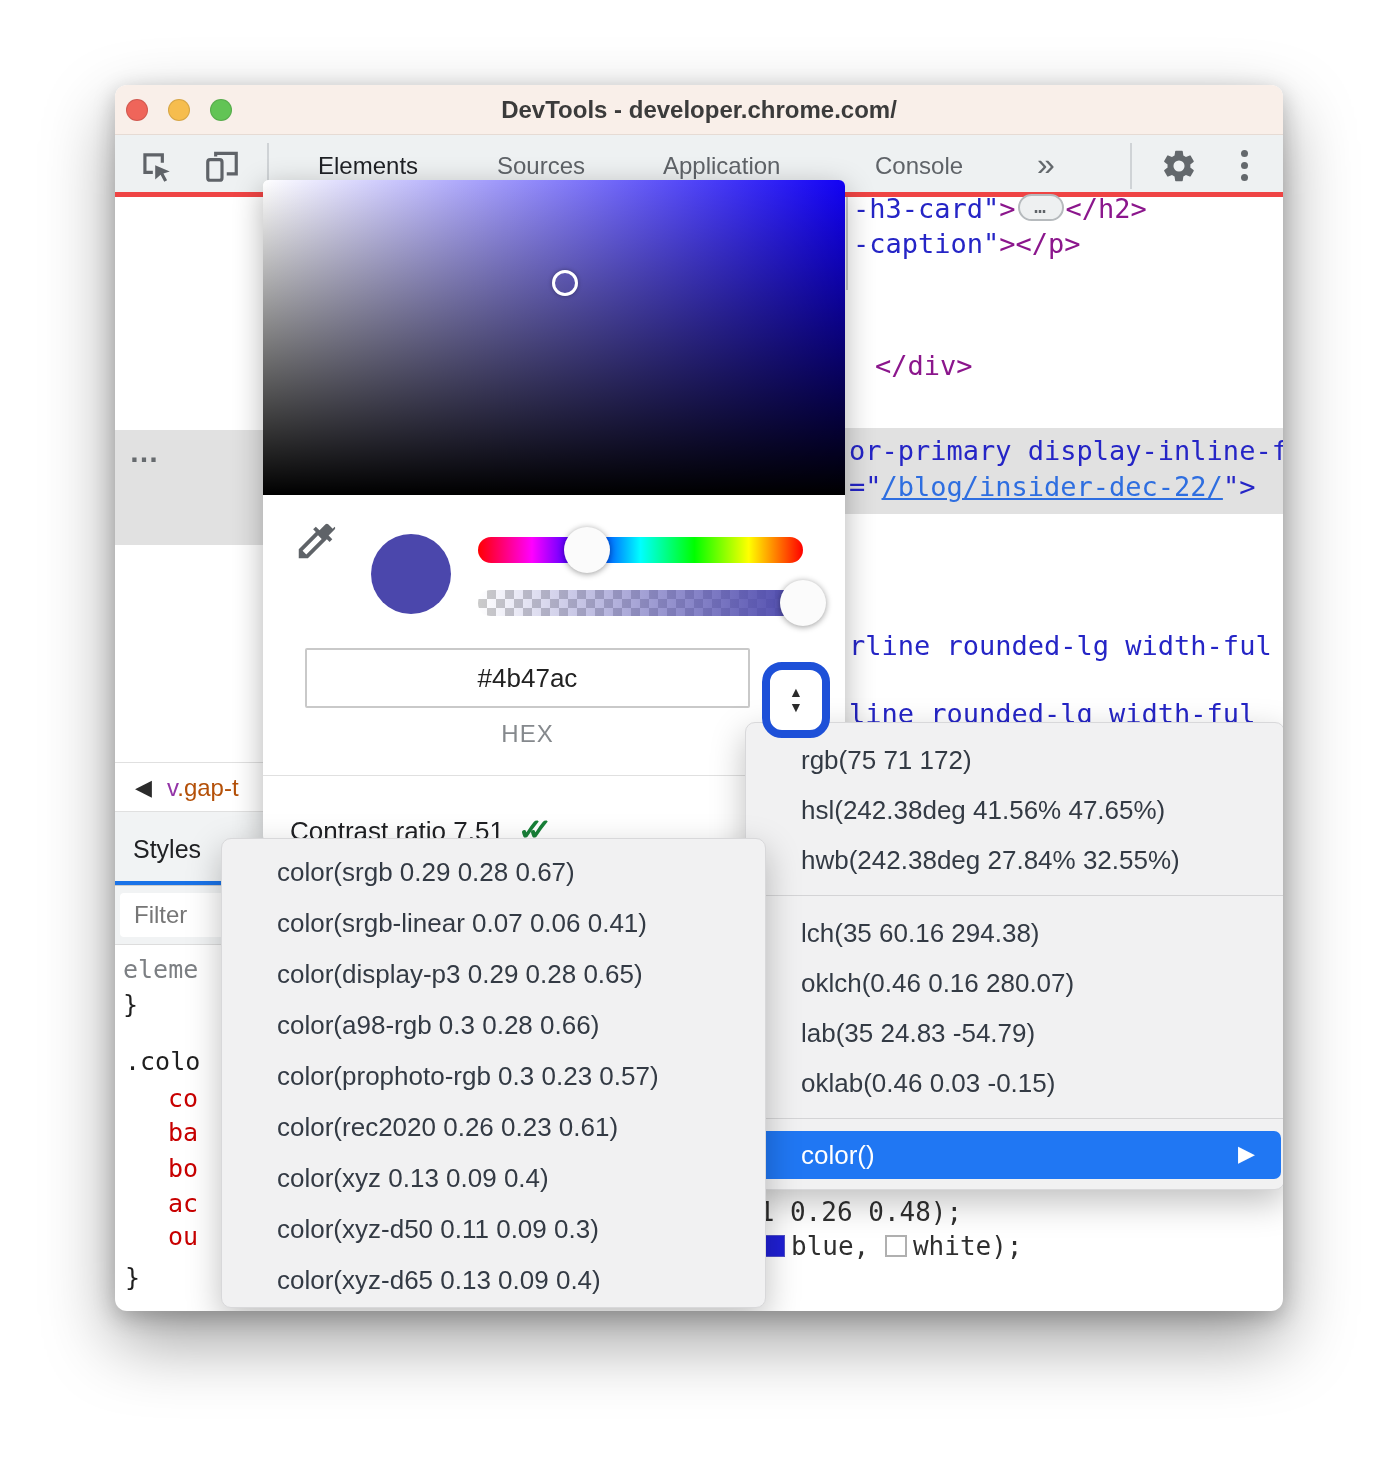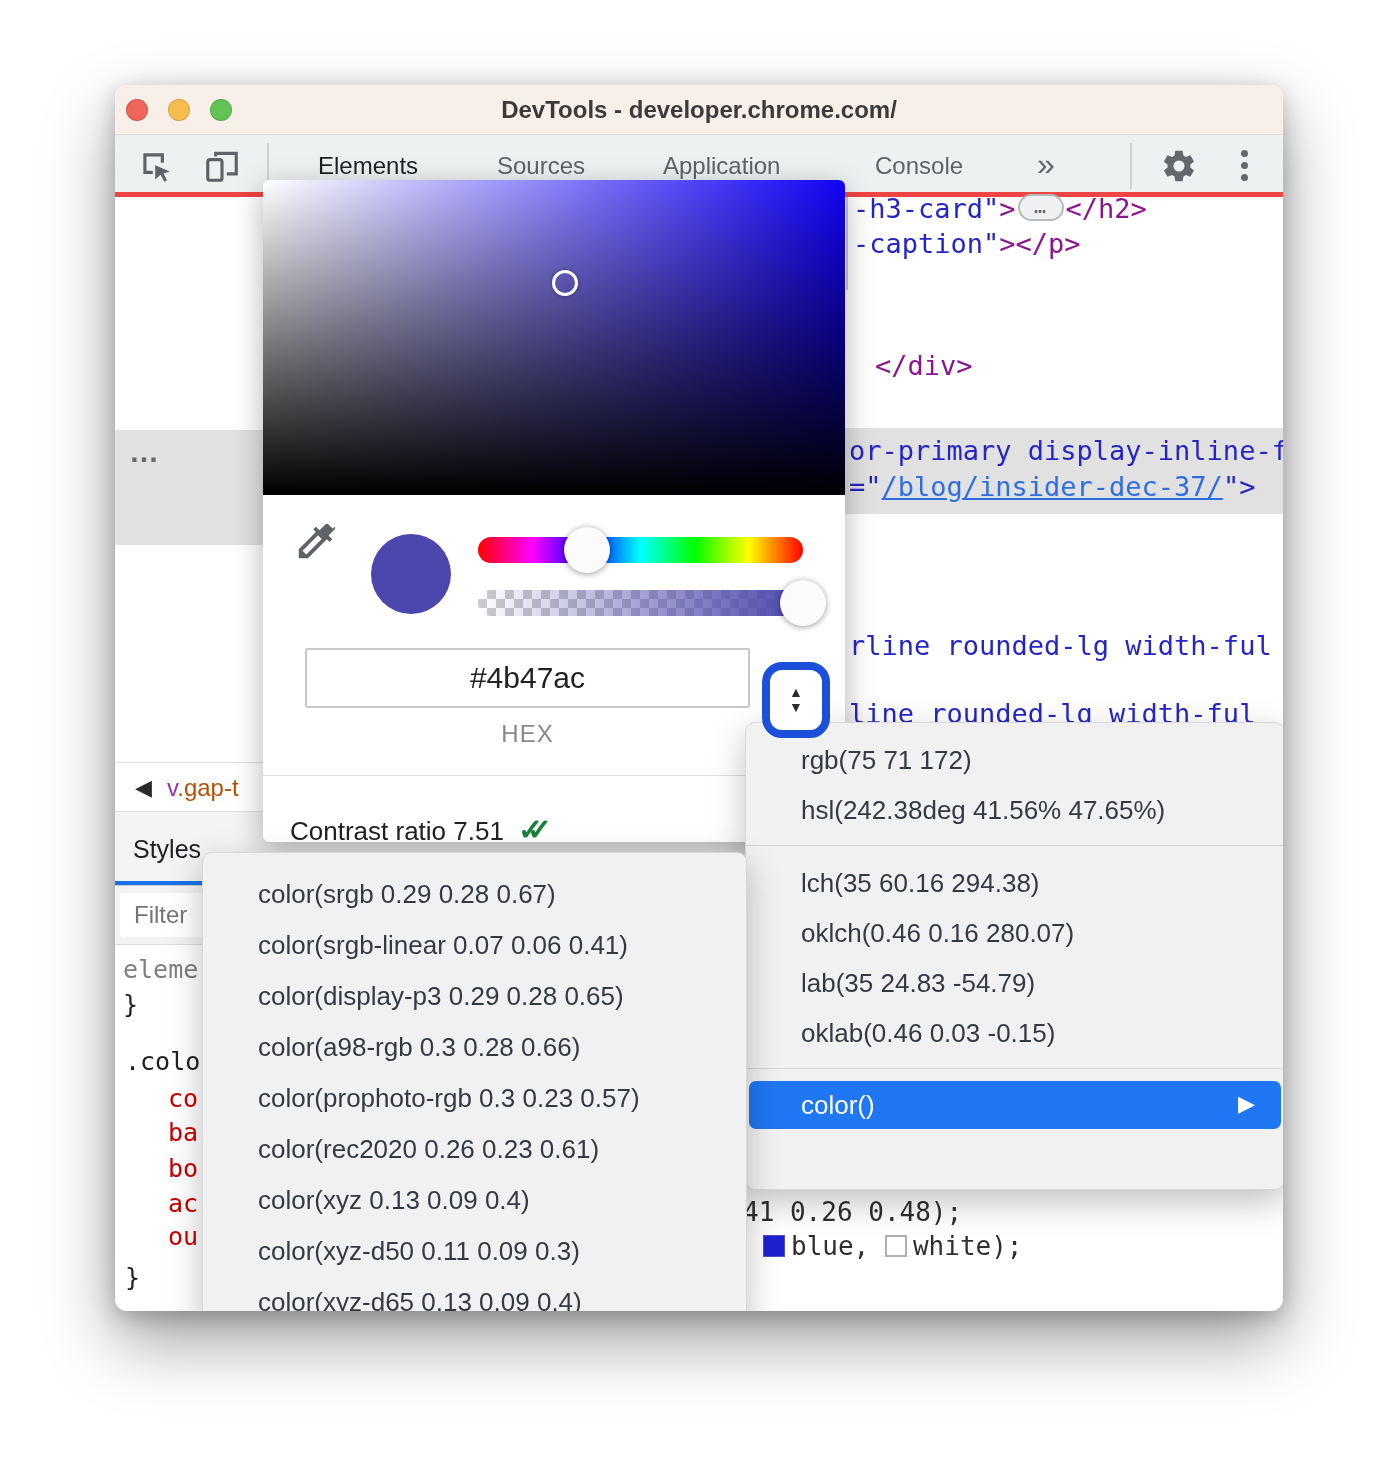--- a/index.html
+++ b/index.html
@@ -88,38 +88,38 @@
   .hue-track { position:absolute; left:215px; top:357px; width:325px; height:26px; border-radius:13px;
                background:linear-gradient(to right,#f00,#f0f 16.6%,#00f 33.3%,#0ff 50%,#0f0 66.6%,#ff0 83.3%,#f00); }
   .alpha-track { position:absolute; left:215px; top:410px; width:325px; height:26px; border-radius:13px;
                  background-image:linear-gradient(to right, rgba(75,71,172,0), rgba(75,71,172,1)),
                                   repeating-conic-gradient(#cbcbcb 0% 25%, #ffffff 0% 50%);
                  background-size:auto, 18px 18px; }
   .slider-knob { position:absolute; width:46px; height:46px; border-radius:50%; background:#fbfbfb;
                  box-shadow:0 1px 6px rgba(0,0,0,.4); }
   .hex-box { position:absolute; left:42px; top:468px; width:445px; height:60px;
              border:2px solid #c9c9c9; border-radius:2px; text-align:center; line-height:56px;
-             font-size:30px; color:#222; }
+             font-size:26px; color:#222; }
   .hex-label { position:absolute; left:42px; top:540px; width:445px; text-align:center;
                font-size:24px; color:#85898d; letter-spacing:1px; }
   .picker-divider { position:absolute; left:0; top:595px; width:100%; height:1px; background:#e0e0e0; }
   .contrast { position:absolute; left:27px; top:608px; font-size:26px; color:#202124; white-space:pre;margin-top:24px; }
   .checks { color:#188038; font-weight:700; font-size:30px; letter-spacing:-16px; padding-left:14px; }
 
   
   .spinner { position:absolute; left:647px; top:577px; width:68px; height:76px; background:#ffffff;
              border:8px solid #1d50d8; border-radius:20px; z-index:50;
              display:flex; flex-direction:column; align-items:center; justify-content:center; }
   .spinner span { font-size:14px; line-height:15px; color:#2b2b2b; }
 
   
   .menu { position:absolute; background:#f1f1f2; border:1px solid #d8d8da; border-radius:10px;
           box-shadow:0 12px 34px rgba(0,0,0,.25); font-size:26px; color:#333a44; overflow:hidden; }
   .menu-right { left:630px; top:637px; width:540px; height:468px; padding-top:12px; z-index:20; }
-  .menu-left  { left:87px;  top:753px; width:545px; height:470px; padding-top:16px; z-index:30;margin-top:14px; }
+  .menu-left  { left:106px;  top:753px; width:545px; height:470px; padding-top:8px; z-index:30; }
   .menu-item { height:50px; line-height:50px; padding-left:55px; white-space:pre; }
   .menu-left .menu-item { height:51px; line-height:51px; }
   .menu-divider { height:1px; background:#d4d4d6; margin:10px 0 12px 0; }
   .menu-sel { position:relative; margin:4px 3px 0 3px; height:48px; line-height:48px;
               background:#2077f3; border-radius:7px; color:#ffffff; padding-left:52px; }
   .submenu-arrow { position:absolute; right:26px; top:0; height:48px; line-height:46px;
                    font-size:22px; color:#ffffff; }
 </style>
 </head>
 <body>
@@ -169,21 +169,21 @@
       <div class="indent-guide"></div>
 
       <div class="dom-line" style="left:738px; top:108px;"><span class="attr">-h3-card"</span><span class="tag">&gt;</span><span class="pill">…</span><span class="tag">&lt;/h2&gt;</span></div>
 
       <div class="dom-line" style="left:738px; top:143px;"><span class="attr">-caption"</span><span class="tag">&gt;&lt;/p&gt;</span></div>
 
       <div class="dom-line" style="left:760px; top:265px;"><span class="tag">&lt;/div&gt;</span></div>
 
       <div class="dom-line" style="left:734px; top:350px;"><span class="attr">or-primary display-inline-f</span></div>
 
-      <div class="dom-line" style="left:734px; top:386px;"><span class="attr">="</span><span class="dom-link">/blog/insider-dec-37/</span><span class="attr">"&gt;</span></div>
+      <div class="dom-line" style="left:734px; top:386px;"><span class="attr">="</span><span class="dom-link">/blog/insider-dec-22/</span><span class="attr">"&gt;</span></div>
 
       <div class="dom-line" style="left:734px; top:545px;"><span class="attr">rline rounded-lg width-ful</span></div>
 
       <div class="dom-line" style="left:734px; top:613px;"><span class="attr">line rounded-lg width-ful</span></div>
     </div>
 
     <div class="crumbbar">
       <span class="crumb-back">◀</span>
       <span class="crumb"><span class="c-tag">v</span><span class="c-cls">.gap-t</span></span>
     </div>
@@ -223,20 +223,21 @@
       <div class="slider-knob" style="left:517px; top:400px;"></div>
       <div class="hex-box">#4b47ac</div>
       <div class="hex-label">HEX</div>
       <div class="picker-divider"></div>
       <div class="contrast"><span>Contrast ratio </span><span>7.51</span><span class="checks">✓✓</span></div>
     </div>
 
     <div class="menu menu-right">
       <div class="menu-item">rgb(75 71 172)</div>
       <div class="menu-item">hsl(242.38deg 41.56% 47.65%)</div>
+      <div class="menu-item">hwb(242.38deg 27.84% 32.55%)</div>
       <div class="menu-divider"></div>
       <div class="menu-item">lch(35 60.16 294.38)</div>
       <div class="menu-item">oklch(0.46 0.16 280.07)</div>
       <div class="menu-item">lab(35 24.83 -54.79)</div>
       <div class="menu-item">oklab(0.46 0.03 -0.15)</div>
       <div class="menu-divider"></div>
       <div class="menu-sel"><span>color()</span><span class="submenu-arrow">▶</span></div>
     </div>
 
     <div class="menu menu-left">

